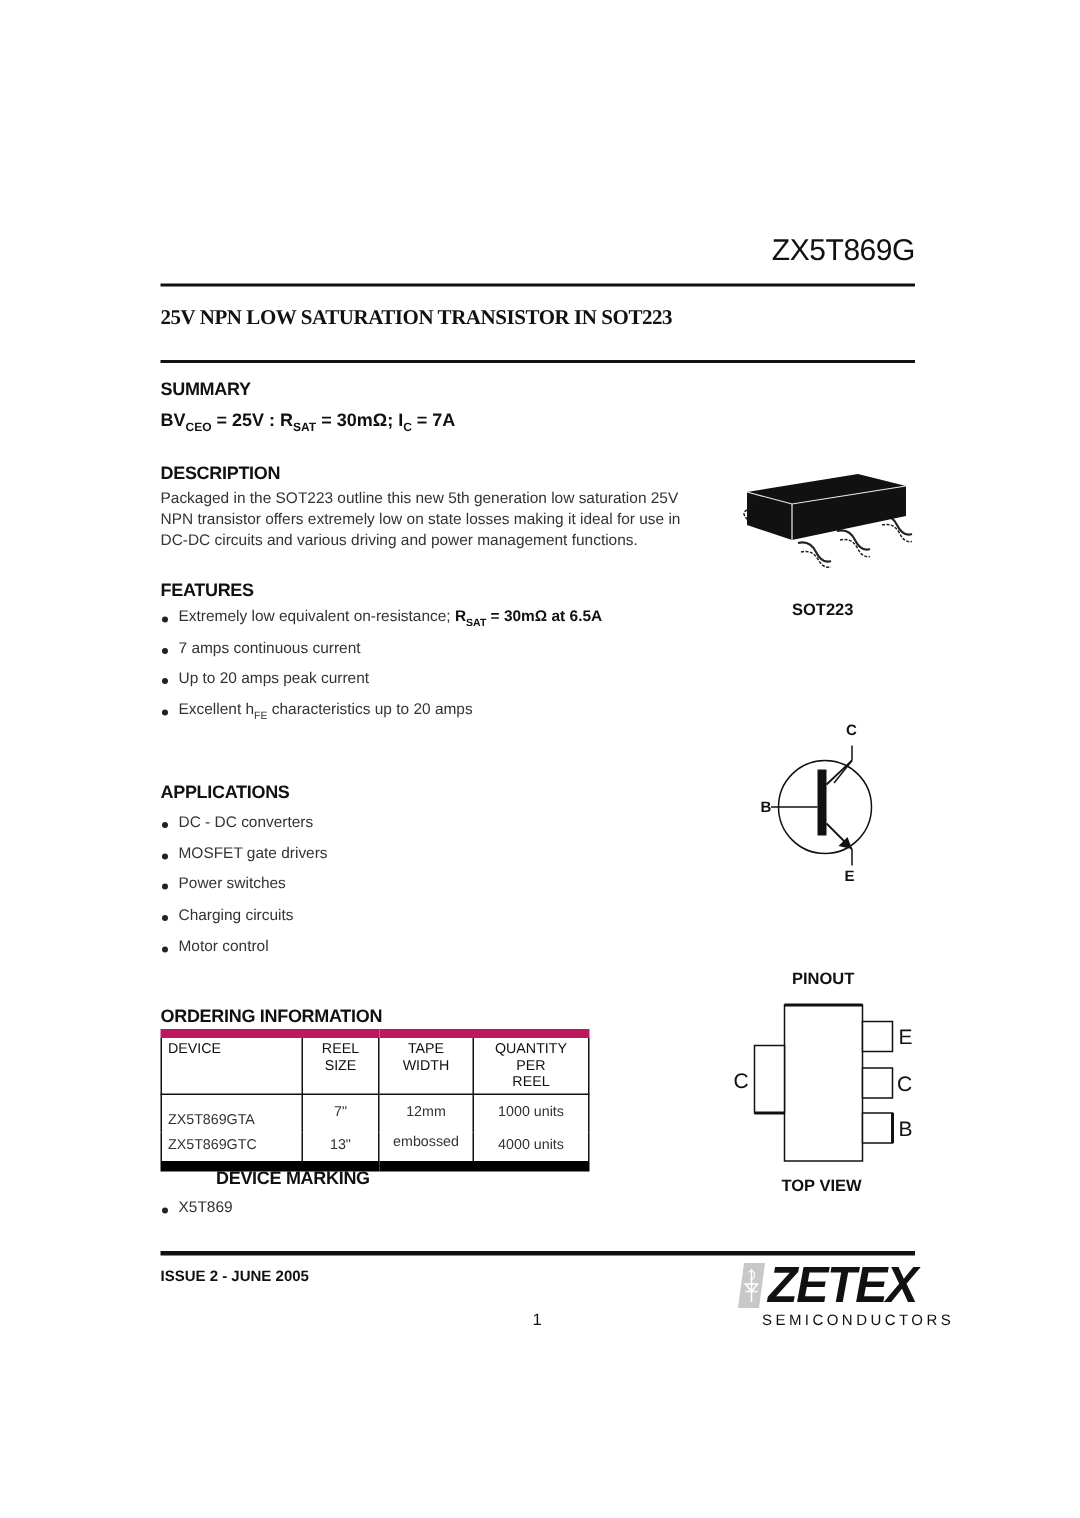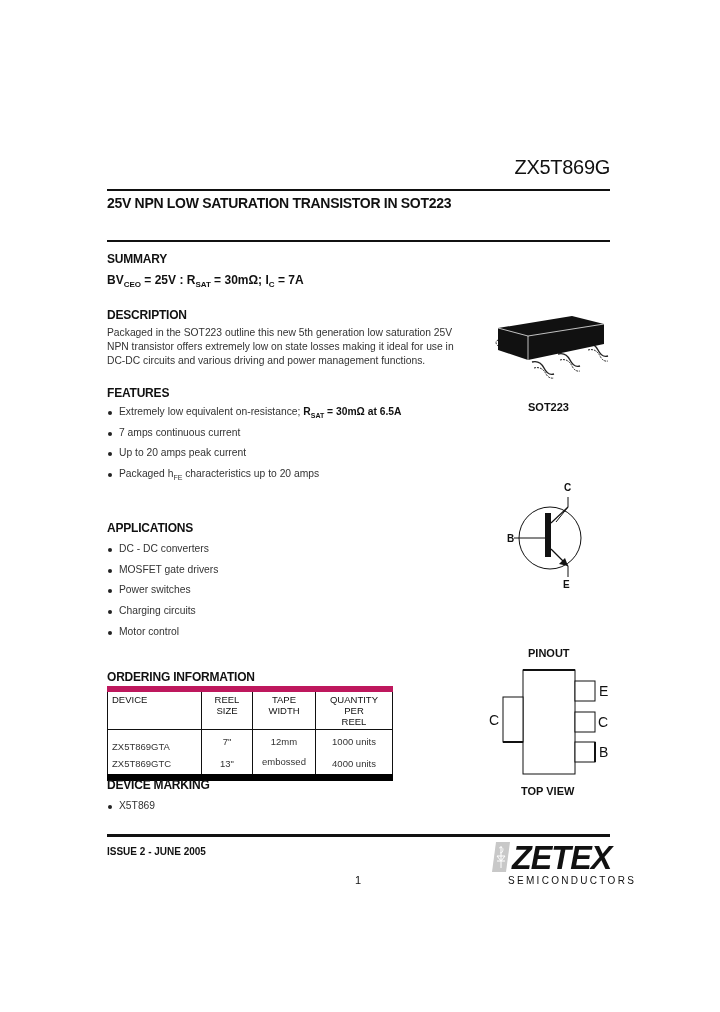--- a/index.html
+++ b/index.html
@@ -1,21 +1,21 @@
 <!DOCTYPE html>
 <html><head>
   <meta charset="utf-8">
   <style>
     html, body { margin: 0; padding: 0; background: #ffffff; }
     body { width: 720px; height: 1012px; position: relative; overflow: hidden;
            font-family: "Liberation Sans", sans-serif; color: #111; }
     .abs { position: absolute; }
     .part-no { right: 110px; top: 156px; font-size: 20px; font-weight: normal; letter-spacing: -0.3px; }
     .rule { left: 107px; width: 503px; height: 2px; background: #111; }
-    .title { left: 107px; top: 195px; font-size: 14px; font-weight: bold; letter-spacing: -0.3px; }
+    .title { left: 107px; top: 205px; font-size: 14px; font-weight: bold; letter-spacing: -0.3px; font-family: Liberation Serif, serif; }
     .h { left: 107px; font-size: 12px; font-weight: bold; letter-spacing: -0.2px; }
     .summary { left: 107px; top: 273px; font-size: 12px; font-weight: bold; }
     .summary sub { font-size: 8px; }
     .desc { left: 107px; top: 326px; width: 355px; line-height: 14px; font-size: 10.3px; color: #333; }
     ul.blist { list-style: none; margin: 0; padding: 0; }
     ul.blist li { position: relative; padding-left: 12px; height: 20.7px; font-size: 10.3px; color: #333; }
     ul.blist li::before { content: ""; position: absolute; left: 1px; top: 5px; width: 4px; height: 4px; border-radius: 50%; background: #222; }
     .feat-bold { font-weight: bold; color: #111; }
     .feat-bold sub { font-size: 7px; }
     table.order { border-collapse: collapse; font-size: 9.5px; color: #333; }
@@ -46,21 +46,21 @@
 </div>
 
 <div class="abs h" style="top:308px;">DESCRIPTION</div>
 <div class="abs desc">Packaged in the SOT223 outline this new 5th generation low saturation 25V NPN transistor offers extremely low on state losses making it ideal for use in DC-DC circuits and various driving and power management functions.</div>
 
 <div class="abs h" style="top:386px;">FEATURES</div>
 <ul class="abs blist" style="left:107px; top:406px; width:360px;">
   <li><span>Extremely low equivalent on-resistance; </span><span class="feat-bold"><span>R</span><sub>SAT</sub><span> = 30mΩ at 6.5A</span></span></li>
   <li>7 amps continuous current</li>
   <li>Up to 20 amps peak current</li>
-  <li><span>Packaged h</span><sub style="font-size:7px;">FE</sub><span> characteristics up to 20 amps</span></li>
+  <li><span>Excellent h</span><sub style="font-size:7px;">FE</sub><span> characteristics up to 20 amps</span></li>
 </ul>
 
 <div class="abs h" style="top:521px;">APPLICATIONS</div>
 <ul class="abs blist" style="left:107px; top:543px; width:300px;">
   <li>DC - DC converters</li>
   <li>MOSFET gate drivers</li>
   <li>Power switches</li>
   <li>Charging circuits</li>
   <li>Motor control</li>
 </ul>
@@ -84,21 +84,21 @@
     </tr>
     <tr>
       <td class="l">ZX5T869GTC</td>
       <td class="c">13"</td>
       <td class="c" style="line-height:10px;">embossed</td>
       <td class="c">4000 units</td>
     </tr>
   </tbody>
 </table>
 
-<div class="abs h" style="top:778px;">DEVICE MARKING</div>
+<div class="abs h" style="top:778px;margin-left:37px;">DEVICE MARKING</div>
 <ul class="abs blist" style="left:107px; top:800px; width:200px;">
   <li>X5T869</li>
 </ul>
 
 <svg class="abs" style="left:492px; top:310px;" width="122" height="72" viewBox="0 0 122 72">
 
   <path d="M6 30 q-4 2 0 6 l8 2" fill="#fff" stroke="#222" stroke-width="1" stroke-dasharray="2,1"></path>
   <path d="M94 34 q8 -2 12 6 q4 8 10 6" fill="none" stroke="#222" stroke-width="1.4"></path>
   <path d="M96 40 q8 -2 12 6 q3 6 8 5" fill="none" stroke="#222" stroke-width="1" stroke-dasharray="2,1"></path>
   <path d="M66 44 q8 -2 12 6 q4 8 10 6" fill="none" stroke="#222" stroke-width="1.4"></path>

